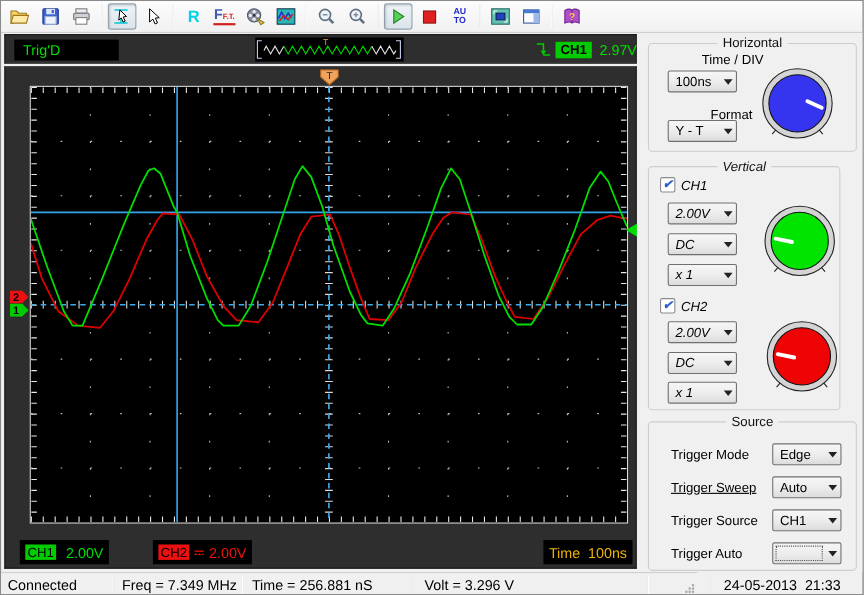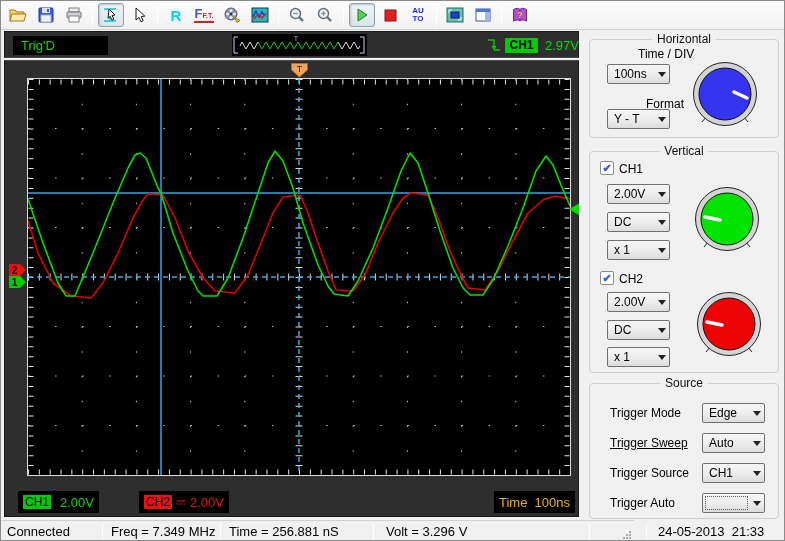--- a/index.html
+++ b/index.html
@@ -50,21 +50,21 @@
   .ro-badge { font-size:12px; padding:0 2px; color:#000; }
   .ro1 .ro-badge { background:#00cc00; }
   .ro2 .ro-badge { background:#ee1010; }
 
   
   .rightpanel { position:absolute; left:578px; top:29px; width:207px; height:490px; background:#f0f0f0; }
   .group { position:absolute; border:1px solid #cdcdcd; border-radius:4px; }
   .group-title { position:absolute; top:-8px; left:50%; transform:translateX(-50%);
                  background:#f0f0f0; padding:0 5px; font-size:12px; color:#111; white-space:nowrap;text-align:right; }
   .g-horizontal { left:10px; top:9px;   width:190px; height:99px; }
-  .g-vertical   { left:10px; top:121px; width:190px; height:222px; }
+  .g-vertical   { left:10px; top:121px; width:175px; height:222px;font-style:italic; }
   .g-trigger    { left:10px; top:353px; width:190px; height:136px; }
   .plabel { position:absolute; font-size:12px; color:#000; white-space:nowrap; }
   .dd { position:absolute; height:20px; width:63px; border:1px solid #707070; border-radius:2px;
         background:linear-gradient(#f6f6f6,#ececec 55%,#dcdcdc); display:flex; align-items:center;
         font-size:12px; padding-left:6px; }
   .dd-val { flex:1; color:#000; }
   .dd-arrow { width:15px; align-self:stretch; display:flex; align-items:center; justify-content:center; }
   .dd-arrow::after { content:""; border-left:4px solid transparent; border-right:4px solid transparent;
                      border-top:5px solid #222; }
   .dd-focus { position:absolute; left:2px; top:2px; bottom:2px; right:16px; border:1px dotted #555; }

